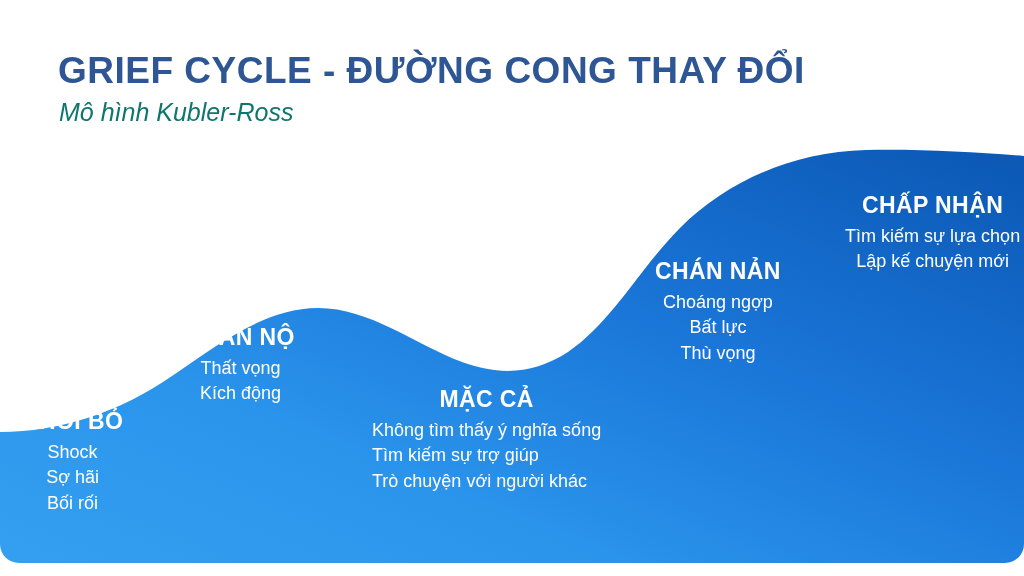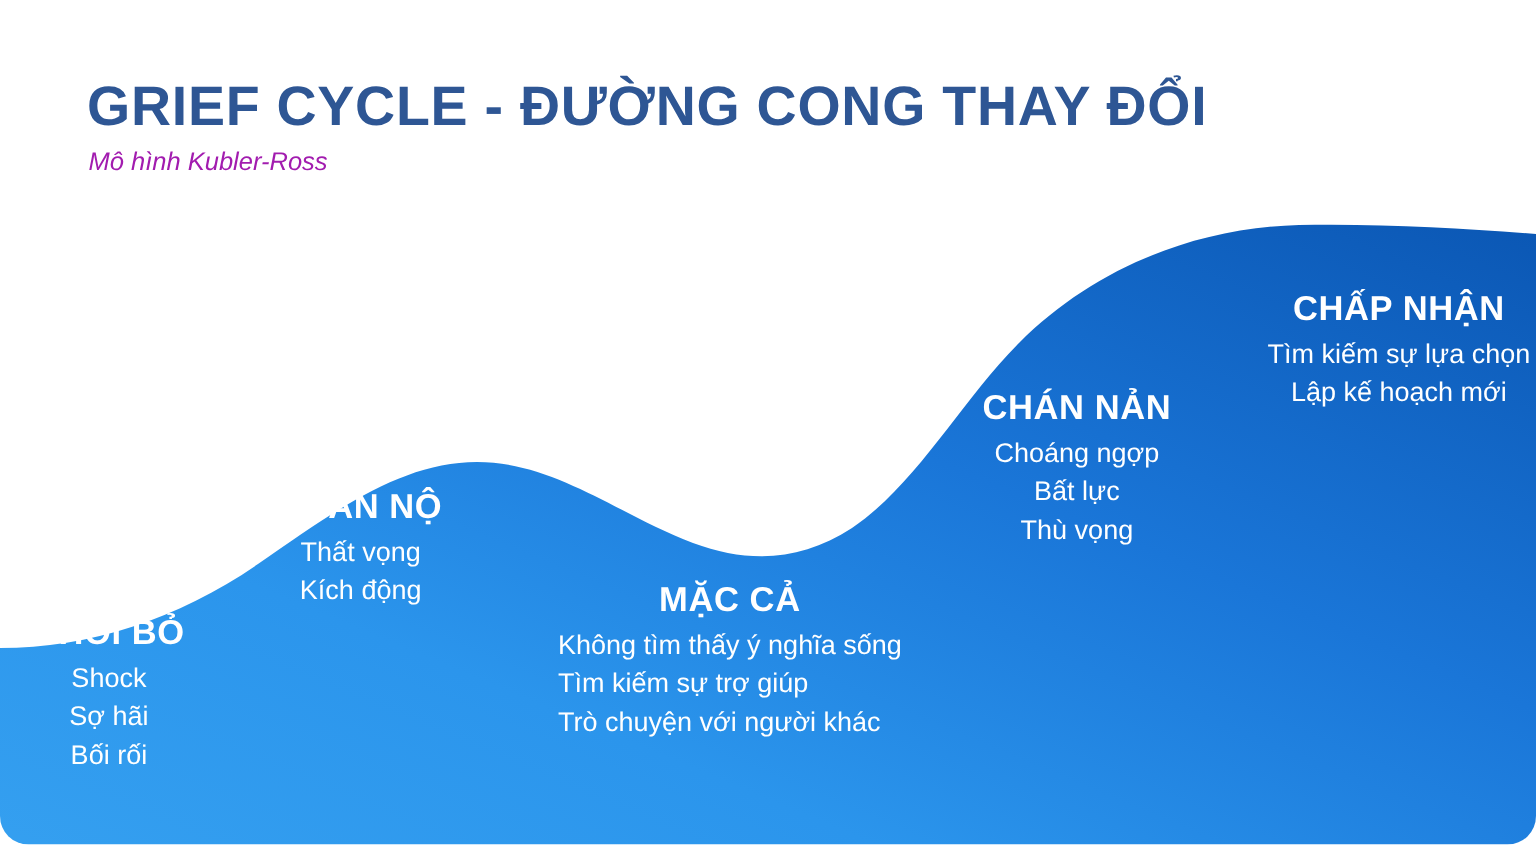--- a/index.html
+++ b/index.html
@@ -26,23 +26,23 @@
   #main-title {
     font-size: 37px;
     font-weight: bold;
     letter-spacing: 0.5px;
     color: #2E5694;
     line-height: 1.05;
     margin: 0;
     white-space: nowrap;
   }
   #subtitle {
-    font-size: 17px;
+    font-size: 25px;
     font-style: italic;
-    color: #a21caf;
+    color: #0f766e;
     margin: 8px 0 0 1px;
     line-height: 1.1;
     white-space: nowrap;
   }
   
   #wave-layer {
     position: absolute;
     left: 0;
     top: 0;
     width: 1024px;
@@ -145,17 +145,17 @@
       <div class="stage-item">Choáng ngợp</div>
       <div class="stage-item">Bất lực</div>
       <div class="stage-item">Thù vọng</div>
     </div>
   </div>
 
   <div class="stage align-center" id="stage-4">
     <div class="stage-title">CHẤP NHẬN</div>
     <div class="stage-items">
       <div class="stage-item">Tìm kiếm sự lựa chọn</div>
-      <div class="stage-item">Lập kế hoạch mới</div>
+      <div class="stage-item">Lập kế chuyện mới</div>
     </div>
   </div>
 
 </div>
 
 </body></html>

